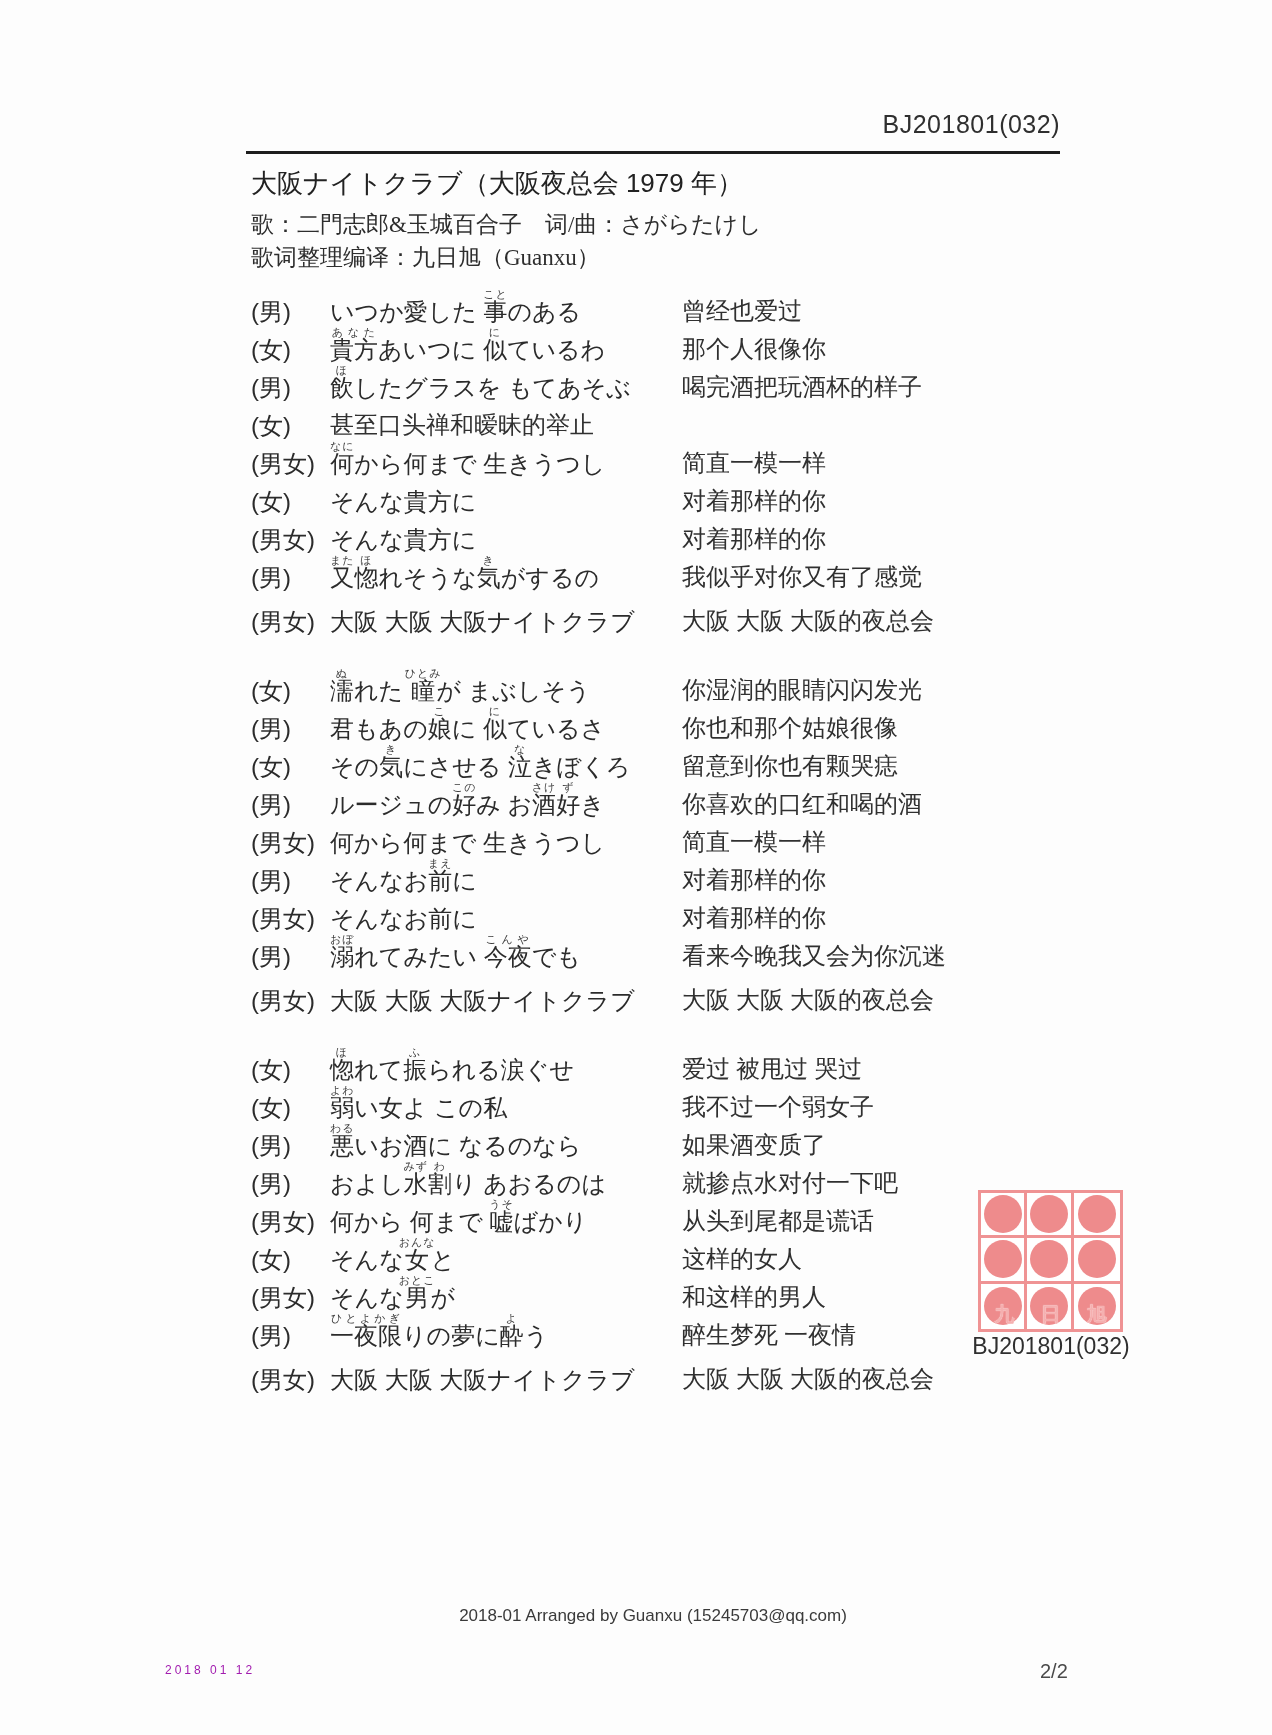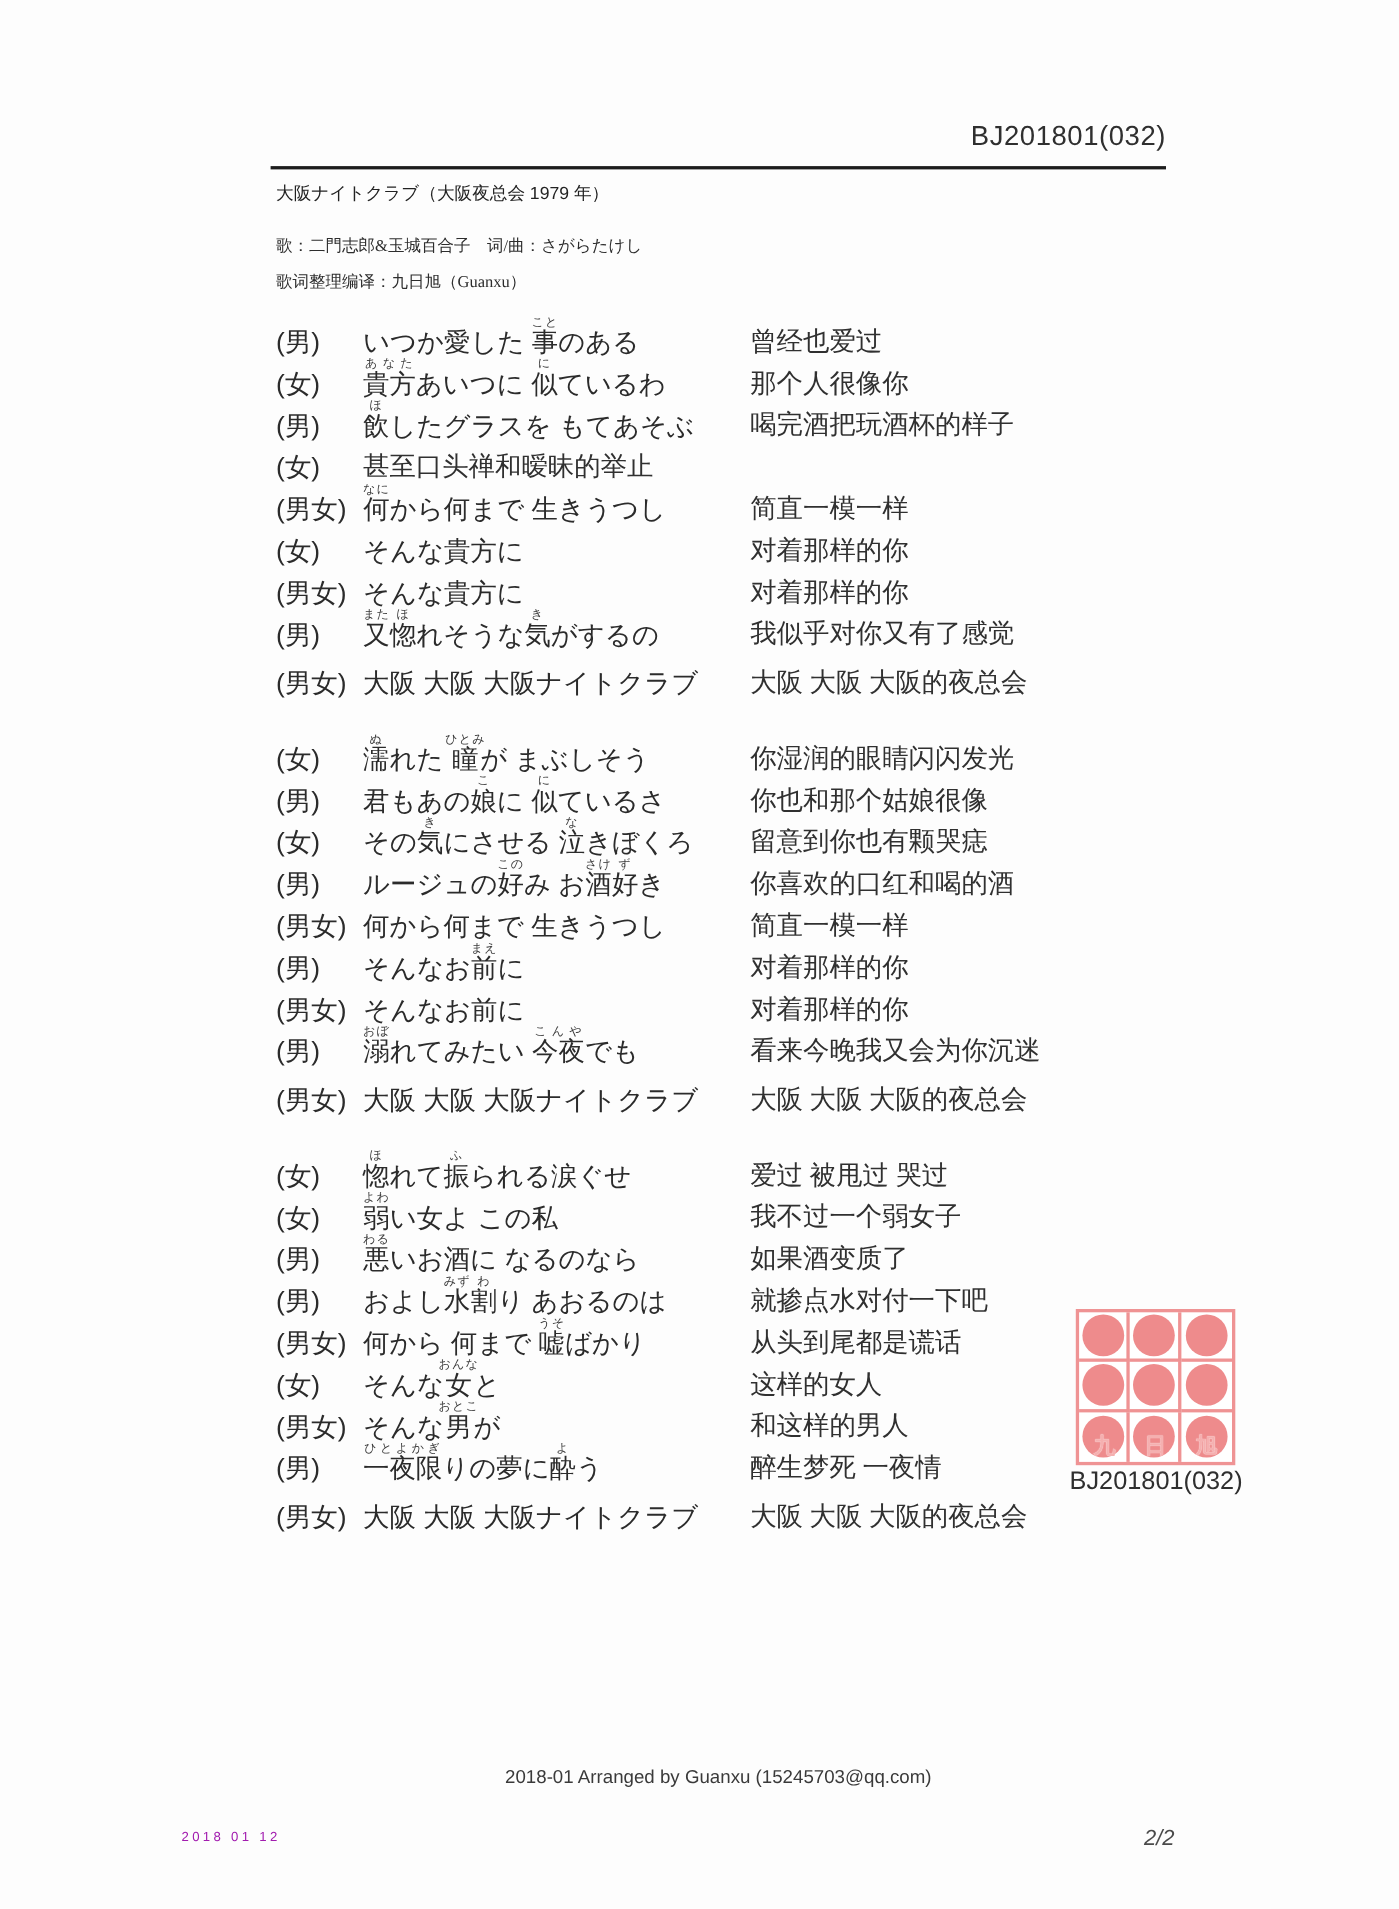--- a/index.html
+++ b/index.html
@@ -16,25 +16,25 @@
   .header-code {
     position:absolute; top:110px; left:0; width:1060px;
     text-align:right; font-size:25px; color:#2f2f2f; letter-spacing:0.5px;
   }
   .header-rule {
     position:absolute; top:151px; left:246px; width:814px; height:3px;
     background:#1d1d1d;
   }
   .title {
     position:absolute; top:166px; left:251px;
-    font-size:16px; color:#222;
+    font-size:26px; color:#222;
   }
   .credits {
     position:absolute; top:208px; left:251px;
-    font-size:15px; line-height:33px; color:#2d2d2d;
+    font-size:23px; line-height:33px; color:#2d2d2d;
     font-family:"Liberation Serif","DejaVu Serif",serif;
   }
 
   .lyrics { position:absolute; top:288px; left:251px; width:820px; }
   .stanza { margin-bottom:31px; }
   .lyric-row { display:flex; height:38px; align-items:flex-end; }
   .lyric-row.last { margin-top:6px; }
   .speaker {
     flex:0 0 79px; font-size:24px; line-height:29px; white-space:nowrap;
   }
@@ -81,21 +81,21 @@
   .footer-note {
     position:absolute; top:1606px; left:246px; width:814px;
     text-align:center; font-size:17px; color:#3a3a3a;
   }
   .footer-date {
     position:absolute; top:1663px; left:165px;
     font-size:12px; color:#a21caf; letter-spacing:3px;
   }
   .footer-page {
     position:absolute; top:1660px; left:1040px;
-    font-size:20px; color:#4a4a4a;font-style:italic;
+    font-size:20px; color:#4a4a4a;
   }
 </style>
 </head>
 <body>
 
 <div class="page">
 
   <div class="header-code">BJ201801(032)</div>
   <div class="header-rule"></div>
 

